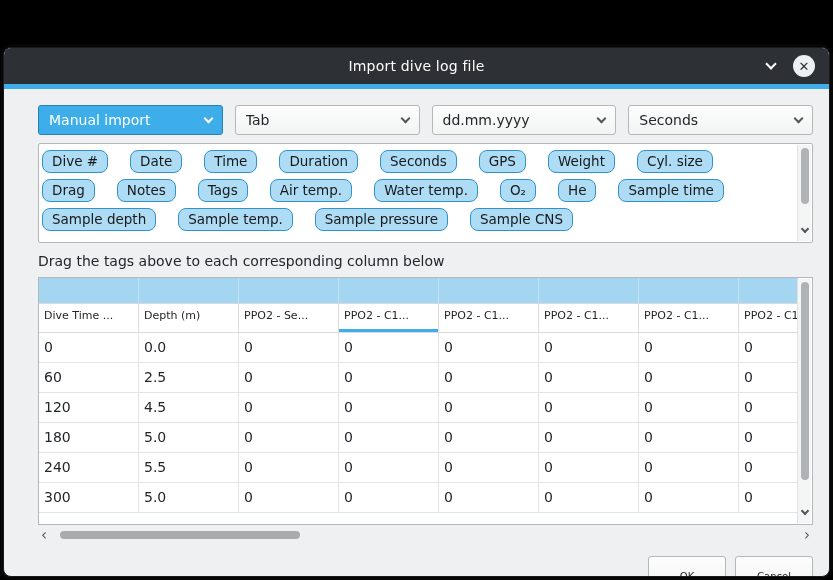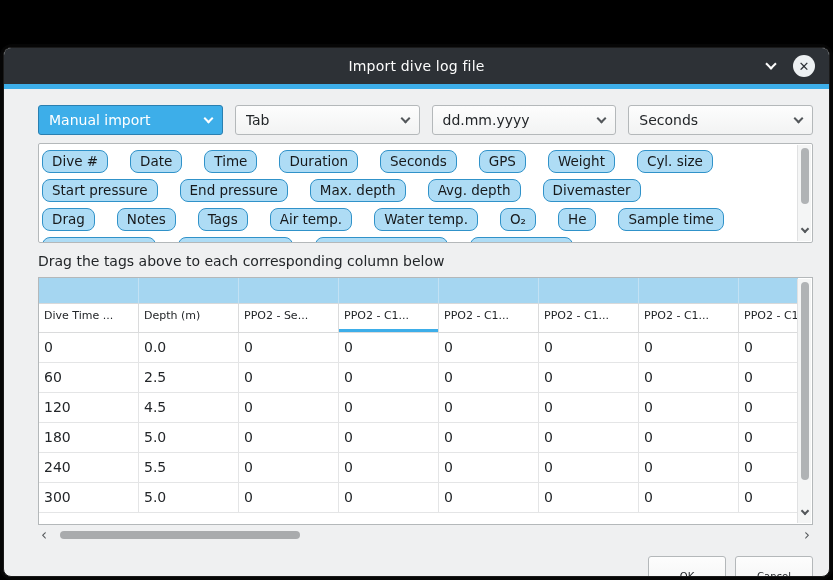--- a/index.html
+++ b/index.html
@@ -172,27 +172,20 @@
               <span class="tag">Dive #</span>
               <span class="tag">Date</span>
               <span class="tag">Time</span>
               <span class="tag">Duration</span>
               <span class="tag">Seconds</span>
               <span class="tag">GPS</span>
               <span class="tag">Weight</span>
               <span class="tag">Cyl. size</span>
             </div>
             <div class="tag-row">
-              <span class="tag">Start pressure</span>
-              <span class="tag">End pressure</span>
-              <span class="tag">Max. depth</span>
-              <span class="tag">Avg. depth</span>
-              <span class="tag">Divemaster</span>
-            </div>
-            <div class="tag-row">
               <span class="tag">Drag</span>
               <span class="tag">Notes</span>
               <span class="tag">Tags</span>
               <span class="tag">Air temp.</span>
               <span class="tag">Water temp.</span>
               <span class="tag">O₂</span>
               <span class="tag">He</span>
               <span class="tag">Sample time</span>
             </div>
             <div class="tag-row">

